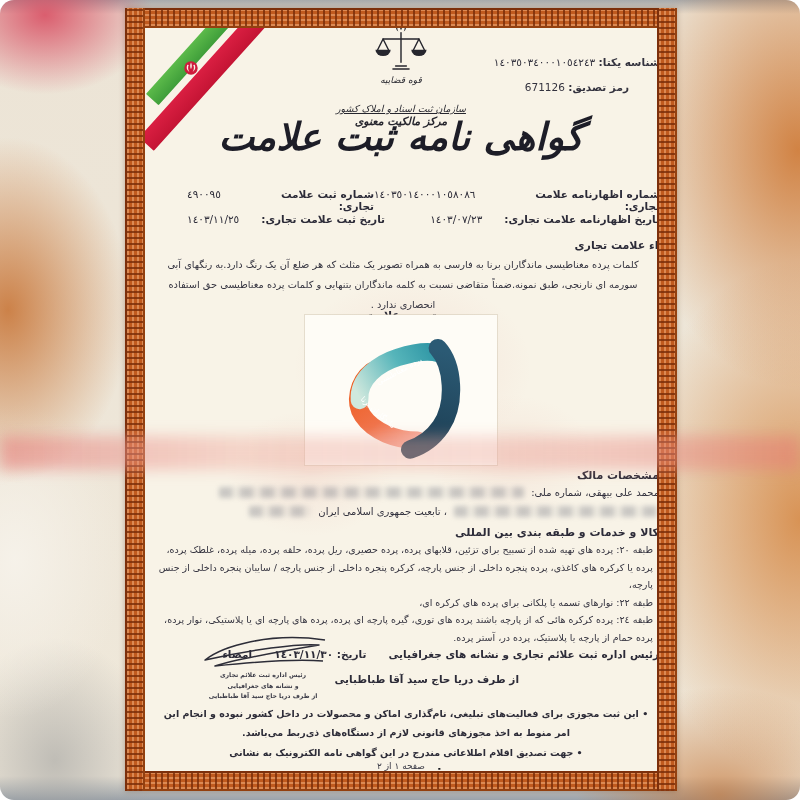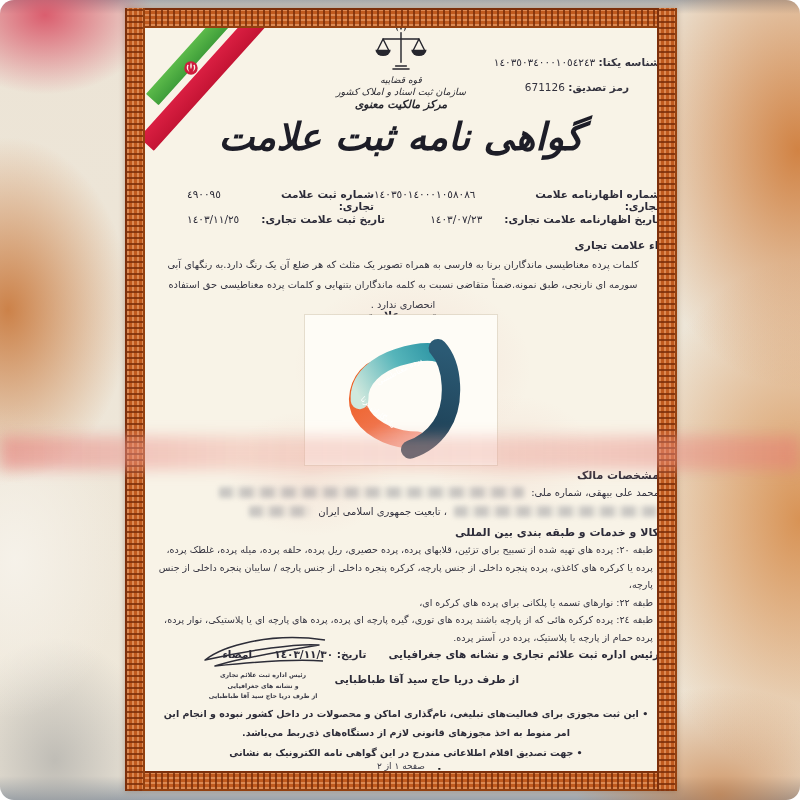--- a/index.html
+++ b/index.html
@@ -43,21 +43,21 @@
   .flag-emblem{position:absolute;left:58px;top:52px;width:16px;height:16px;z-index:2;}
   
   .ids{position:absolute;top:42px;right:17px;z-index:3;direction:rtl;text-align:center;
     color:#33323e;font-size:10.5px;line-height:25px;}
   .ids b{font-weight:700;}
   .judiciary{position:absolute;top:14px;left:50%;transform:translateX(-50%);width:220px;
     text-align:center;z-index:3;color:#26262e;}
   .judiciary svg{display:block;margin:0 auto;}
   .org-line{font-family:"DejaVu Serif",serif;font-style:italic;direction:rtl;}
   .org-0{font-size:9px;margin-top:1px;}
-  .org-1{font-size:9.5px;margin-top:1px;}
+  .org-1{font-size:9.5px;margin-top:18px;text-decoration:underline;}
   .org-2{font-size:11px;margin-top:1px;font-weight:700;}
   .cert-title{position:absolute;top:106px;left:50%;transform:translateX(-50%);z-index:3;
     font-family:"DejaVu Serif",serif;font-style:italic;font-weight:700;font-size:38px;
     color:#1d1d27;direction:rtl;white-space:nowrap;}
   
   .info-row{position:absolute;left:20px;right:17px;z-index:3;direction:rtl;display:flex;
     justify-content:space-between;color:#2c2b38;font-size:10.5px;}
   .info-row .pair{display:flex;gap:22px;align-items:baseline;}
   .info-row .lbl{font-weight:700;}
   .row1{top:180px;} .row2{top:205px;}

